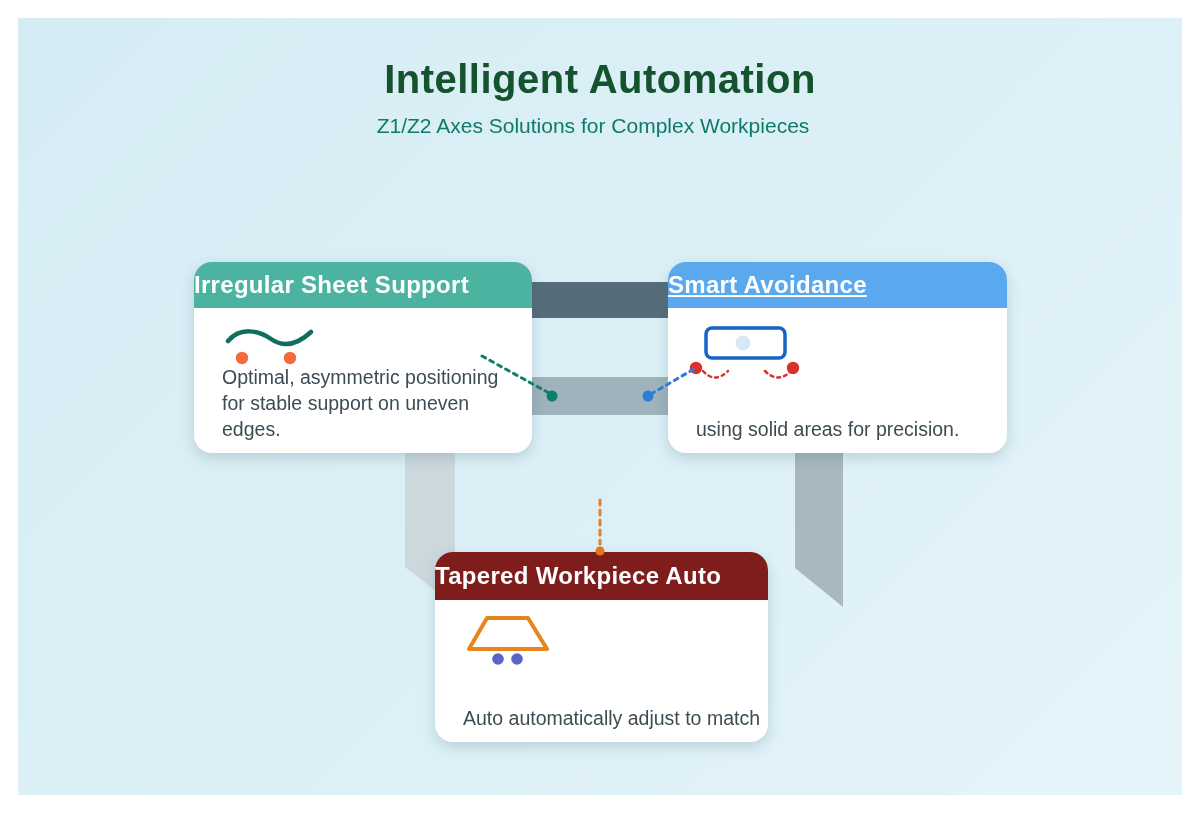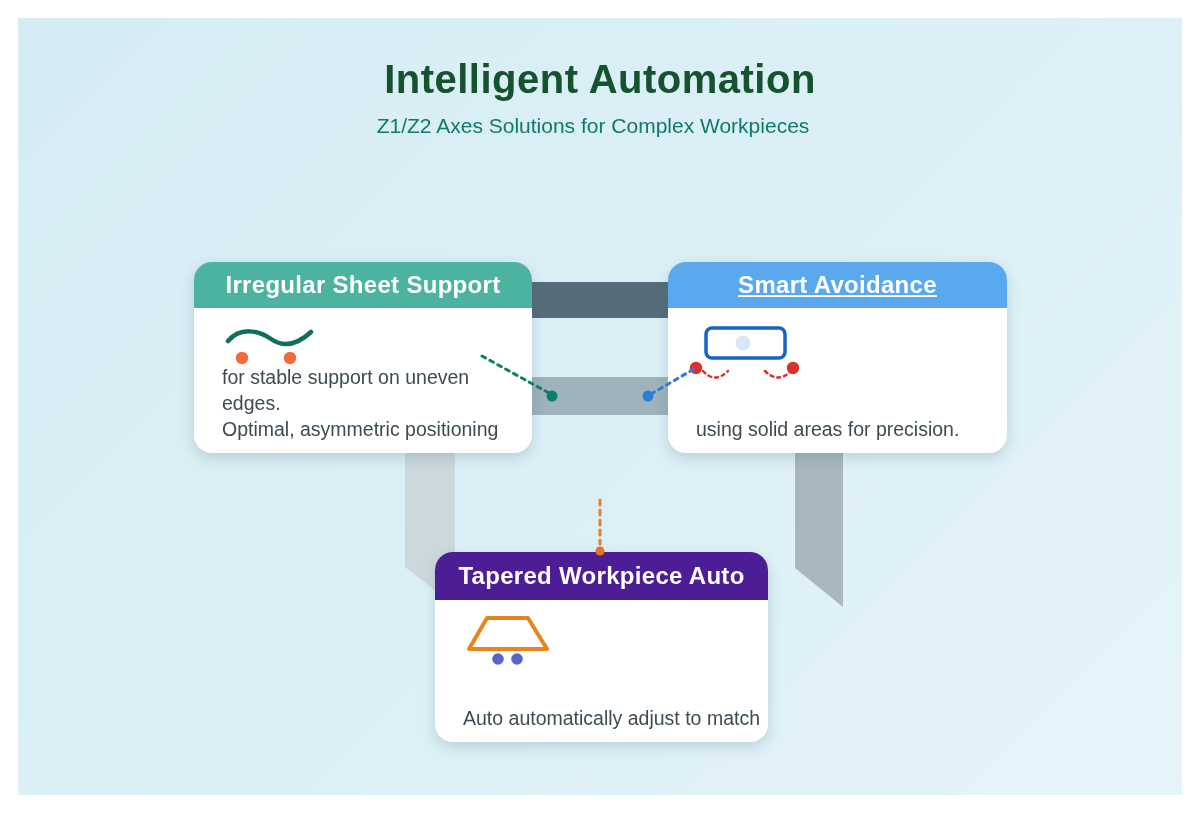--- a/index.html
+++ b/index.html
@@ -22,29 +22,29 @@
   }
   svg.layer { position:absolute; left:0; top:0; pointer-events:none; }
   #connector-layer { z-index:1; }
   #overlay-layer  { z-index:3; }
   .card {
     position:absolute; z-index:2; background:#ffffff; border-radius:18px;
     box-shadow:0 5px 14px rgba(60,95,115,0.22);
   }
   .card-header {
     height:46px; border-radius:18px 18px 0 0;
-    display:flex; align-items:center; justify-content:center;
+    display:flex; align-items:center; 
     color:#ffffff; font-size:24px; font-weight:bold; letter-spacing:0.3px;
   }
   #card-1 { left:194px; top:262px; width:338px; height:191px; }
   #card-2 { left:668px; top:262px; width:339px; height:191px; }
   #card-3 { left:435px; top:552px; width:333px; height:190px; }
   #card-1 .card-header { background:#4cb3a0; }
   #card-2 .card-header { background:#5aa8ee;text-decoration:underline; }
-  #card-3 .card-header { height:48px; background:#4c1d95; }
+  #card-3 .card-header { height:48px; background:#7f1d1d; }
   .card-desc {
     position:absolute; left:28px; bottom:11px;
     font-size:19.5px; line-height:26px; color:#3d4b53;
   }
   .card-icon { position:absolute; }
   #card-1 .card-icon { left:20px; top:55px; }
   #card-2 .card-icon { left:20px; top:58px; }
   #card-3 .card-icon { left:20px; top:53px; }
 </style>
 </head>
@@ -65,22 +65,22 @@
 <div class="card" id="card-1">
   <div class="card-header">
     <span>Irregular Sheet Support</span>
   </div>
   <svg class="card-icon" width="130" height="70" viewBox="0 0 130 70">
     <path d="M14,24 C26,10 44,13 57,22 C70,31 84,27 97,15" fill="none" stroke="#0f6e5e" stroke-width="4.5" stroke-linecap="round"></path>
     <circle cx="28" cy="41" r="6.2" fill="#f26a3d"></circle>
     <circle cx="76" cy="41" r="6.2" fill="#f26a3d"></circle>
   </svg>
   <div class="card-desc">
+    <div>Optimal, asymmetric positioning</div>
     <div>for stable support on uneven edges.</div>
-    <div>Optimal, asymmetric positioning</div>
   </div>
 </div>
 
 <div class="card" id="card-2">
   <div class="card-header">
     <span>Smart Avoidance</span>
   </div>
   <svg class="card-icon" width="140" height="75" viewBox="0 0 140 75">
     <rect x="18" y="8" width="79" height="30" rx="6" fill="#ffffff" stroke="#1565c4" stroke-width="3.5"></rect>
     <circle cx="55" cy="23" r="7.5" fill="#d7e9f7"></circle>

